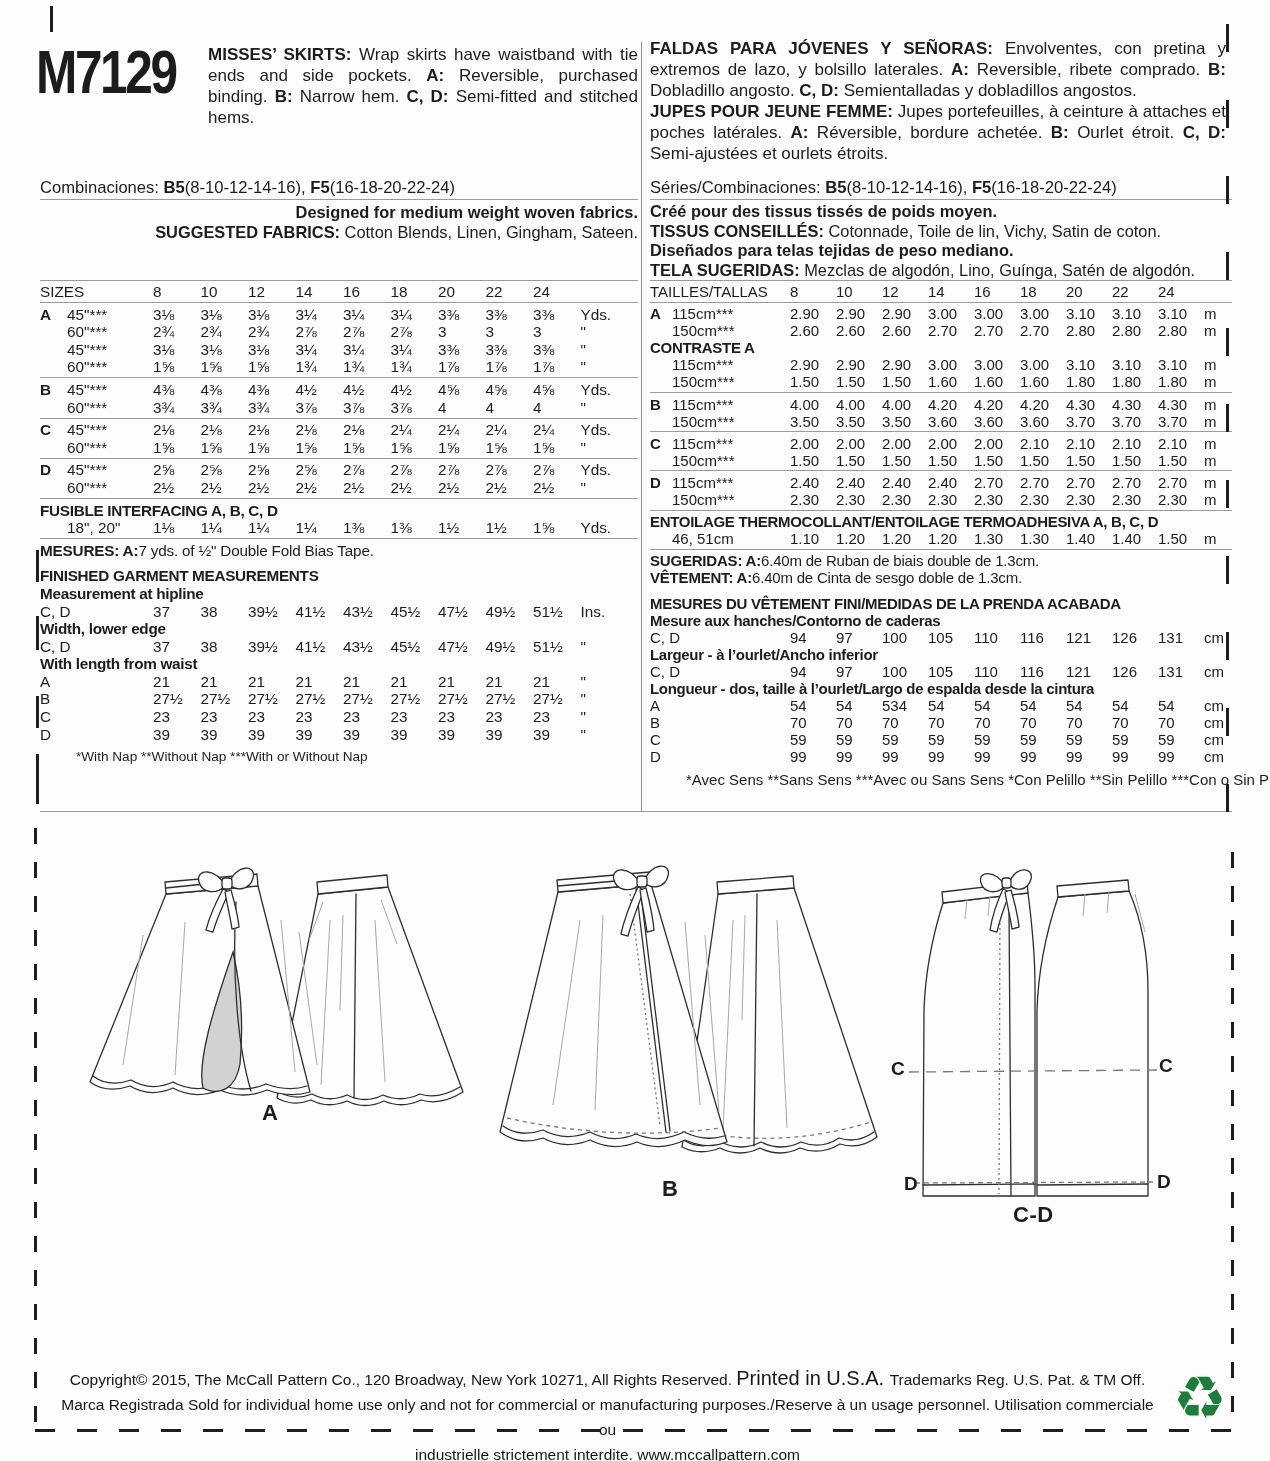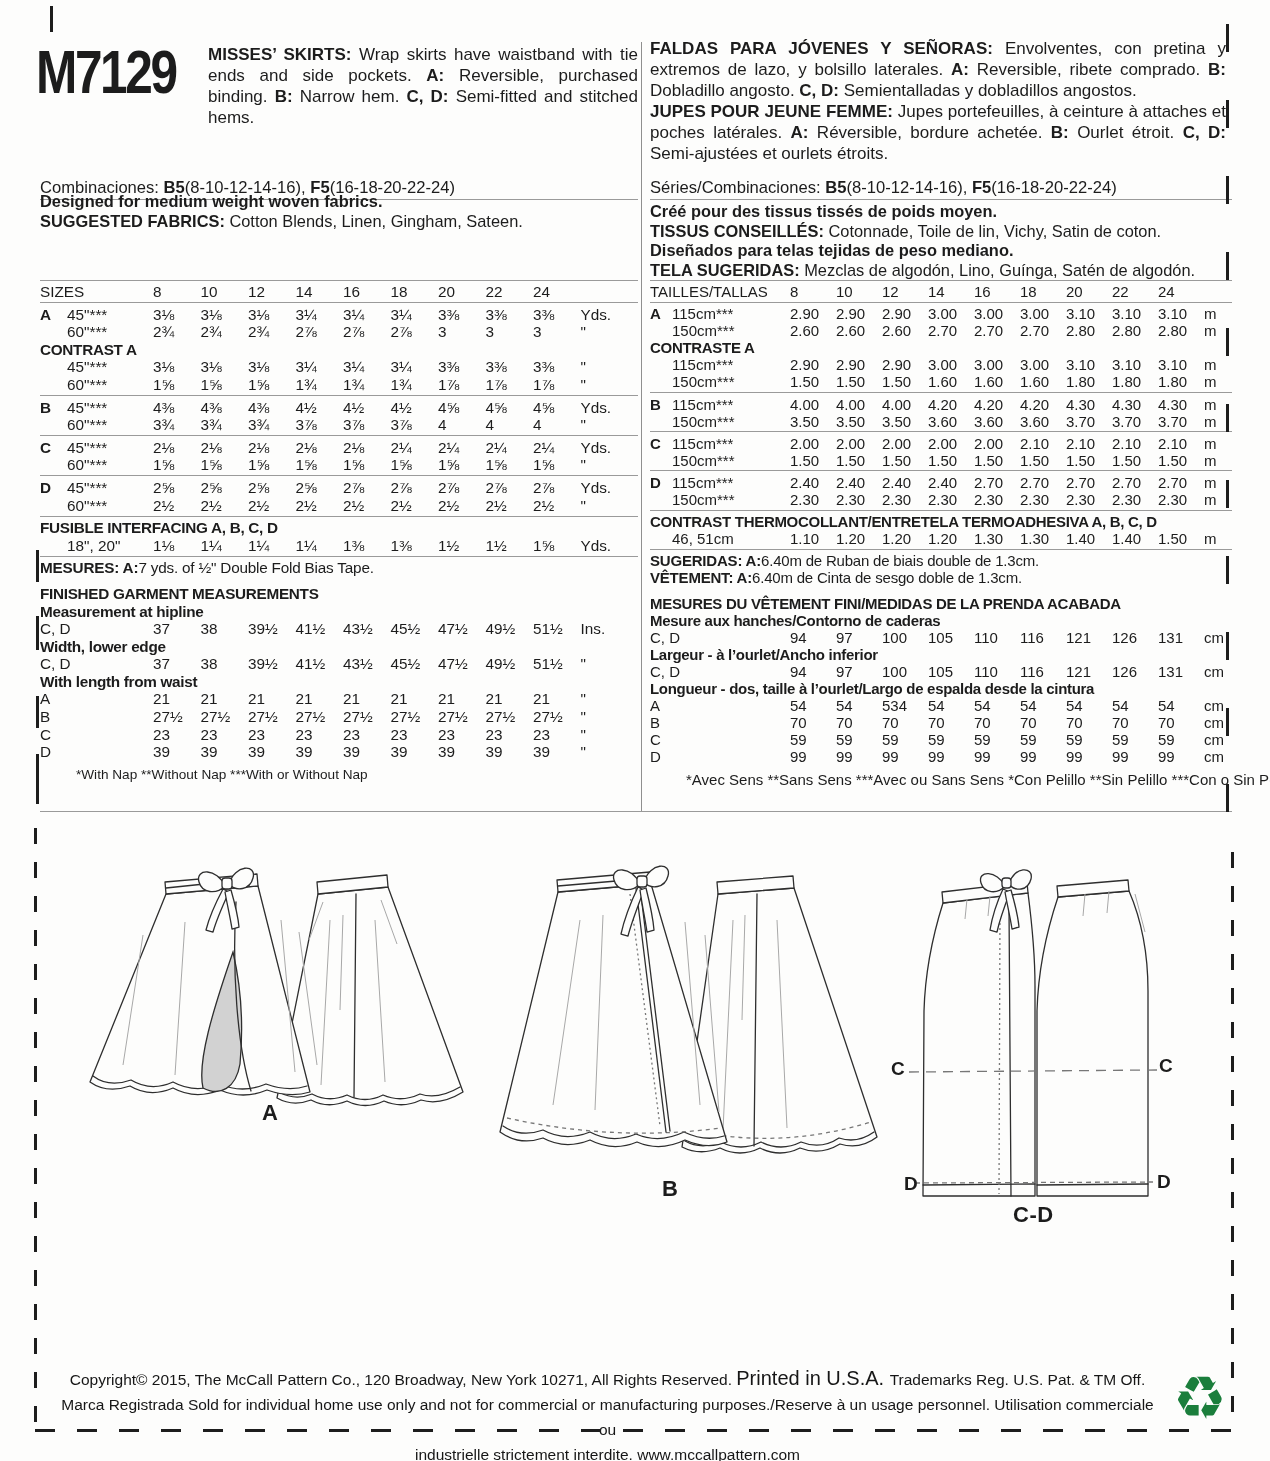--- a/index.html
+++ b/index.html
@@ -56,21 +56,21 @@
   </div>
   <div class="abs desc" style="left:650px;top:38px;width:576px;">
     <p><span class="b">FALDAS PARA JÓVENES Y SEÑORAS: </span><span>Envolventes, con pretina y extremos de lazo, y bolsillo laterales. </span><span class="b">A: </span><span>Reversible, ribete comprado. </span><span class="b">B: </span><span>Dobladillo angosto. </span><span class="b">C, D: </span><span>Semientalladas y dobladillos angostos.</span></p>
     <p><span class="b">JUPES POUR JEUNE FEMME: </span><span>Jupes portefeuilles, à ceinture à attaches et poches latérales. </span><span class="b">A: </span><span>Réversible, bordure achetée. </span><span class="b">B: </span><span>Ourlet étroit. </span><span class="b">C, D: </span><span>Semi-ajustées et ourlets étroits.</span></p>
   </div>
 
   <div class="abs vline" style="left:641px;top:42px;height:770px;"></div>
 
   <div class="abs combo" style="left:40px;top:178px;"><span>Combinaciones: </span><span class="b">B5</span><span>(8-10-12-14-16), </span><span class="b">F5</span><span>(16-18-20-22-24)</span></div>
   <div class="abs hline" style="left:40px;top:199px;width:598px;"></div>
-  <div class="abs fabrics" style="left:40px;top:192px;width:598px;">
+  <div class="abs fabrics" style="left:40px;top:203px;width:598px;text-align:right;">
     <div><span class="b">Designed for medium weight woven fabrics.</span></div>
     <div><span class="b">SUGGESTED FABRICS: </span><span>Cotton Blends, Linen, Gingham, Sateen.</span></div>
   </div>
 
   <div class="abs combo" style="left:650px;top:178px;"><span>Séries/Combinaciones: </span><span class="b">B5</span><span>(8-10-12-14-16), </span><span class="b">F5</span><span>(16-18-20-22-24)</span></div>
   <div class="abs hline" style="left:650px;top:199px;width:582px;"></div>
   <div class="abs fabrics" style="left:650px;top:202px;width:582px;">
     <div><span class="b">Créé pour des tissus tissés de poids moyen.</span></div>
     <div><span class="b">TISSUS CONSEILLÉS: </span><span>Cotonnade, Toile de lin, Vichy, Satin de coton.</span></div>
     <div><span class="b">Diseñados para telas tejidas de peso mediano.</span></div>
@@ -112,21 +112,20 @@
         <span class="val" style="width: 47.5px;">2¾</span>
         <span class="val" style="width: 47.5px;">2¾</span>
         <span class="val" style="width: 47.5px;">2⅞</span>
         <span class="val" style="width: 47.5px;">2⅞</span>
         <span class="val" style="width: 47.5px;">2⅞</span>
         <span class="val" style="width: 47.5px;">3</span>
         <span class="val" style="width: 47.5px;">3</span>
         <span class="val" style="width: 47.5px;">3</span>
         <span class="unit" style="width: 44px;">"</span>
       </div>
-      <div class="trow section">CONTRAST A</div>
       <div class="trow">
         <span class="labelcell" style="width: 113px; padding-left: 27px;">45"***</span>
         <span class="val" style="width: 47.5px;">3⅛</span>
         <span class="val" style="width: 47.5px;">3⅛</span>
         <span class="val" style="width: 47.5px;">3⅛</span>
         <span class="val" style="width: 47.5px;">3¼</span>
         <span class="val" style="width: 47.5px;">3¼</span>
         <span class="val" style="width: 47.5px;">3¼</span>
         <span class="val" style="width: 47.5px;">3⅜</span>
         <span class="val" style="width: 47.5px;">3⅜</span>
@@ -476,21 +475,21 @@
         <span class="val" style="width: 46px;">2.30</span>
         <span class="val" style="width: 46px;">2.30</span>
         <span class="val" style="width: 46px;">2.30</span>
         <span class="val" style="width: 46px;">2.30</span>
         <span class="val" style="width: 46px;">2.30</span>
         <span class="val" style="width: 46px;">2.30</span>
         <span class="val" style="width: 46px;">2.30</span>
         <span class="unit" style="width: 30px;">m</span>
       </div>
       <div class="rule"></div>
-      <div class="trow section">CONTRAST THERMOCOLLANT/ENTRETELA TERMOADHESIVA A, B, C, D</div>
+      <div class="trow section">ENTOILAGE THERMOCOLLANT/ENTOILAGE TERMOADHESIVA A, B, C, D</div>
       <div class="trow">
         <span class="labelcell" style="width: 140px; padding-left: 22px;">46, 51cm</span>
         <span class="val" style="width: 46px;">1.10</span>
         <span class="val" style="width: 46px;">1.20</span>
         <span class="val" style="width: 46px;">1.20</span>
         <span class="val" style="width: 46px;">1.20</span>
         <span class="val" style="width: 46px;">1.30</span>
         <span class="val" style="width: 46px;">1.30</span>
         <span class="val" style="width: 46px;">1.40</span>
         <span class="val" style="width: 46px;">1.40</span>

